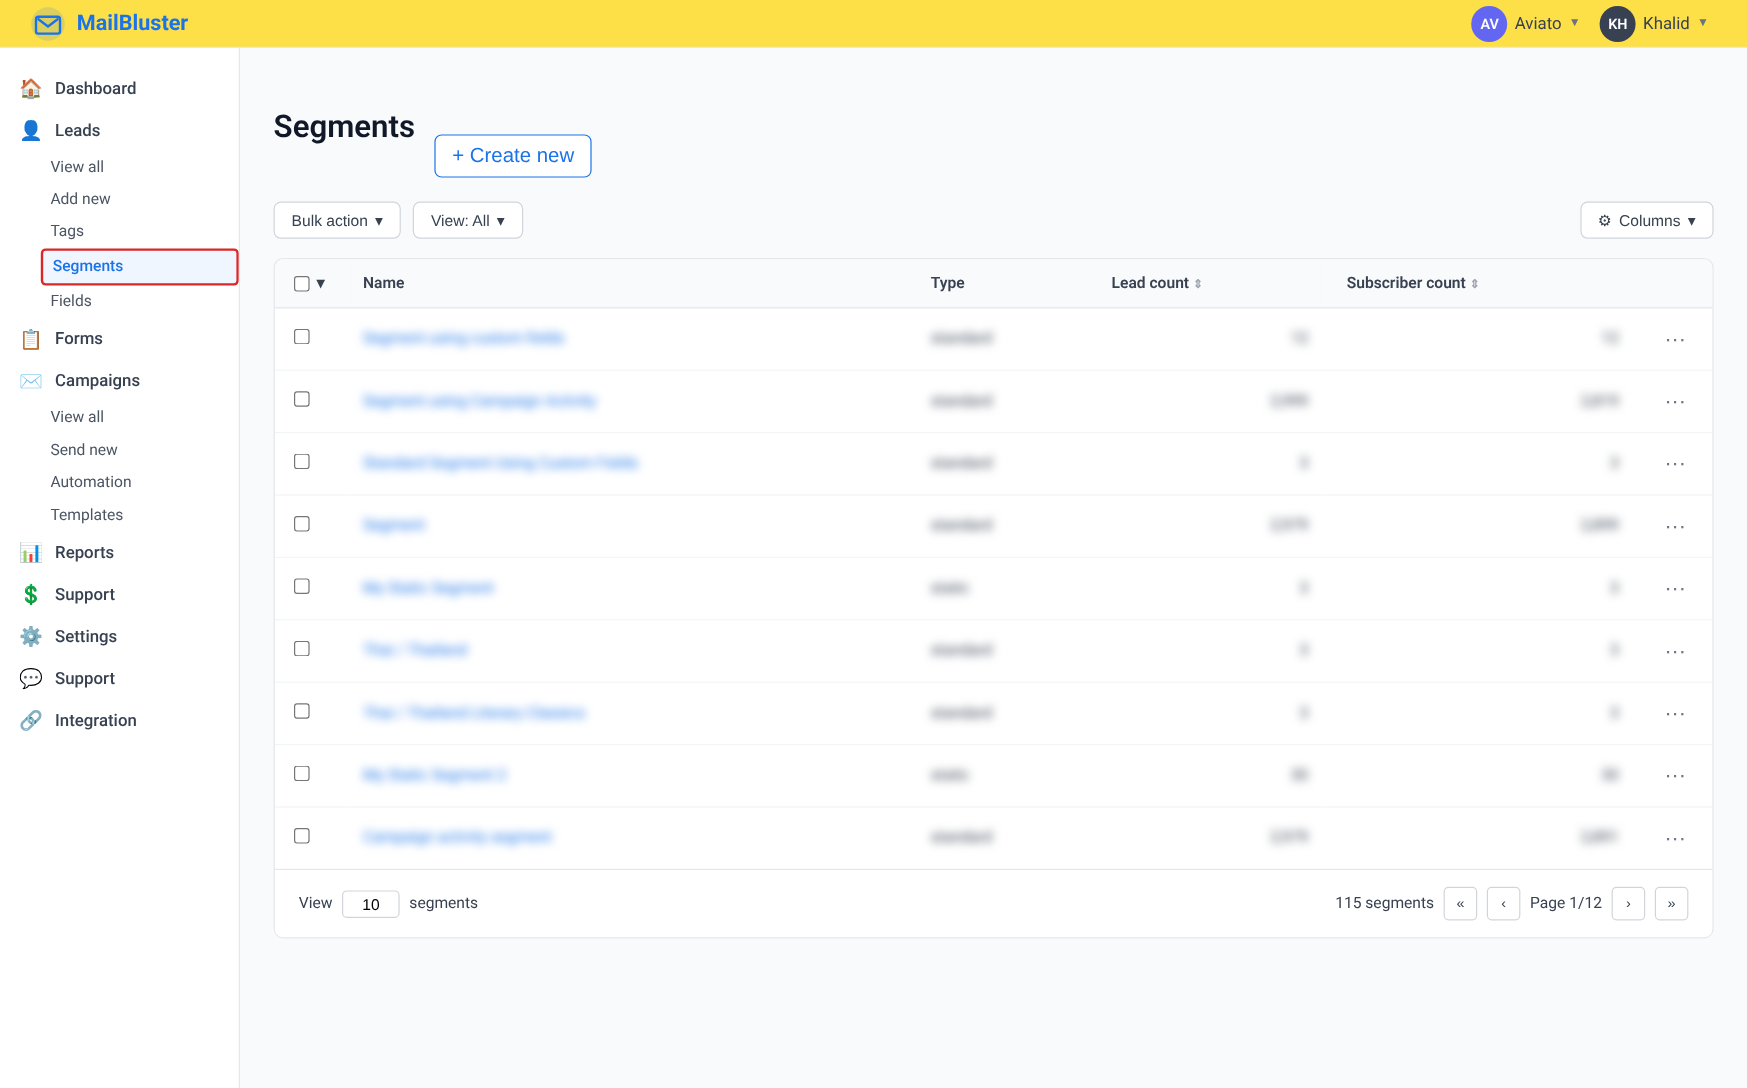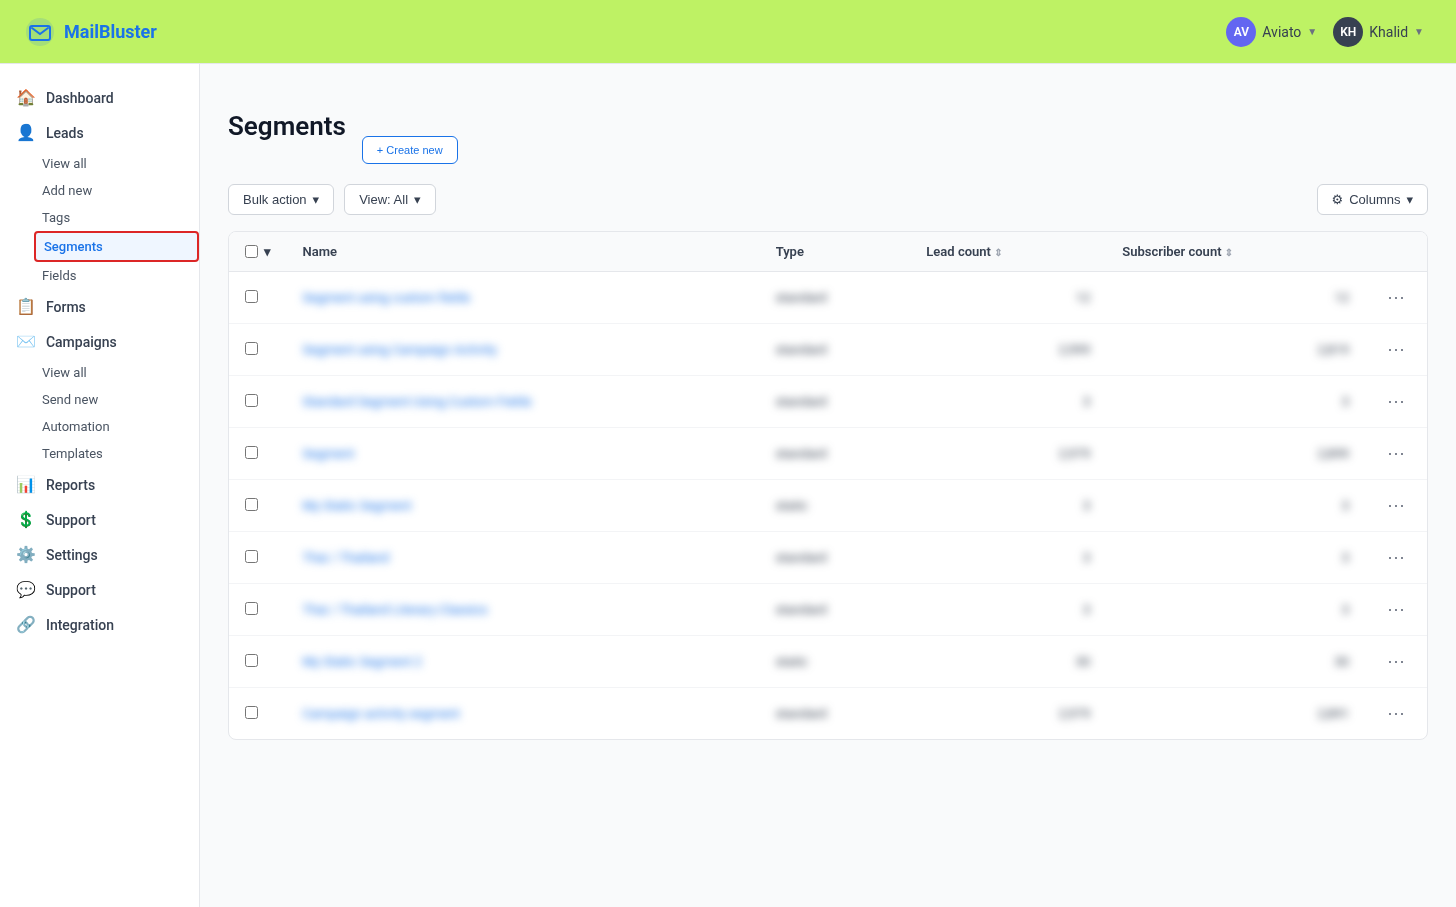--- a/index.html
+++ b/index.html
@@ -1,22 +1,22 @@
 <!DOCTYPE html>
 <html><head>
   <meta charset="utf-8">
   <style>
     * { box-sizing: border-box; margin: 0; padding: 0; }
     body { font-family: -apple-system, BlinkMacSystemFont, 'Segoe UI', Roboto, sans-serif; font-size: 14px; color: #333; background: #f5f7fa; display: flex; flex-direction: column; height: 100vh; }
 
     
     .topnav {
-      background: #bef264;
+      background: #fde047;
       border-bottom: 1px solid #e5e7eb;
-      height: 64px;
+      height: 40px;
       display: flex;
       align-items: center;
       justify-content: space-between;
       padding: 0 24px;
       flex-shrink: 0;
       z-index: 10;
     }
     .topnav-logo {
       display: flex;
       align-items: center;
@@ -128,21 +128,21 @@
     }
     .create-new-btn {
       display: flex;
       align-items: center;
       gap: 4px;
       padding: 7px 14px;
       border: 1.5px solid #1a73e8;
       border-radius: 6px;
       color: #1a73e8;
       background: #fff;
-      font-size: 11px;
+      font-size: 17px;
       cursor: pointer;
       font-weight: 500;
       margin-top: 48px;
     }
 
     .search-box-wrap {
       margin-left: auto;
       display: flex;
       align-items: center;
       border: 1px solid #d1d5db;
@@ -525,15 +525,30 @@
               <td><input type="checkbox" style=""></td>
               <td class="blurred"><span style="color: rgb(26, 115, 232);">Campaign activity segment</span></td>
               <td class="type-badge blurred">standard</td>
               <td class="num-cell blurred">2,979</td>
               <td class="num-cell blurred">2,891</td>
               <td class="actions-cell"><button class="dots-btn">···</button></td>
             </tr>
           </tbody>
       </table>
 
+      <div class="pagination-bar">
+        <div class="pagination-left">
+          <span>View</span>
+          <input class="page-size-input" type="text" value="10" style="">
+          <span>segments</span>
+        </div>
+        <div class="pagination-right">
+          <span>115 segments</span>
+          <button class="page-nav-btn">«</button>
+          <button class="page-nav-btn">‹</button>
+          <span class="page-info">Page 1/12</span>
+          <button class="page-nav-btn">›</button>
+          <button class="page-nav-btn">»</button>
+        </div>
+      </div>
     </div>
   </main>
 </div>
 
 </body></html>

